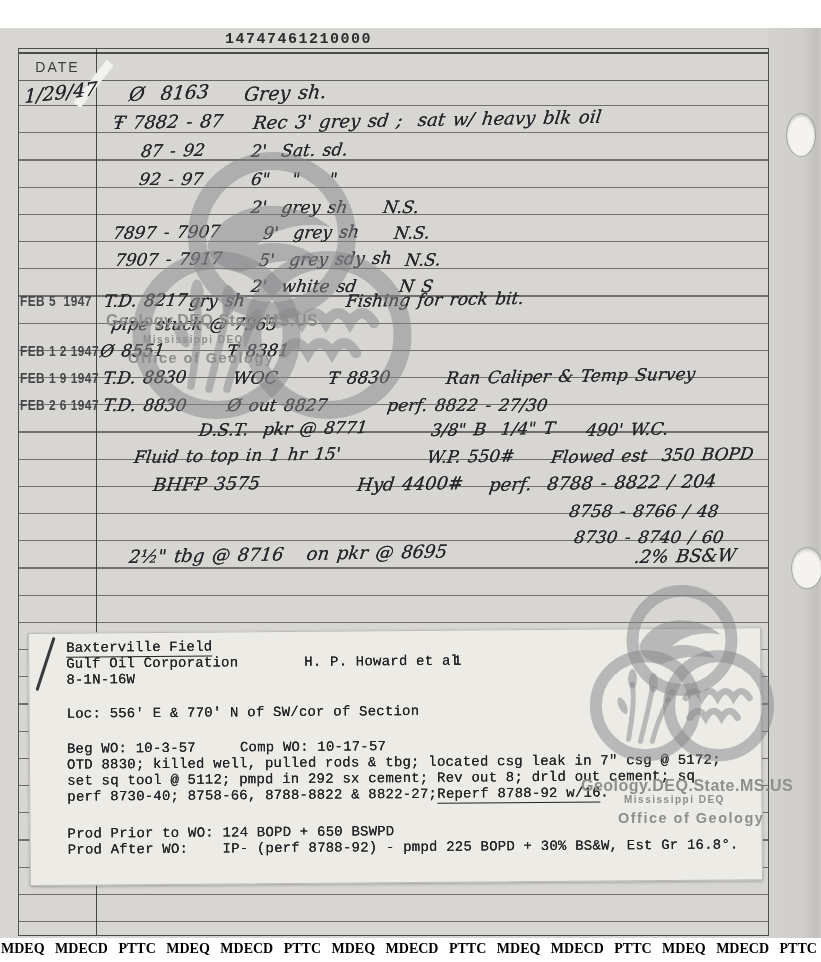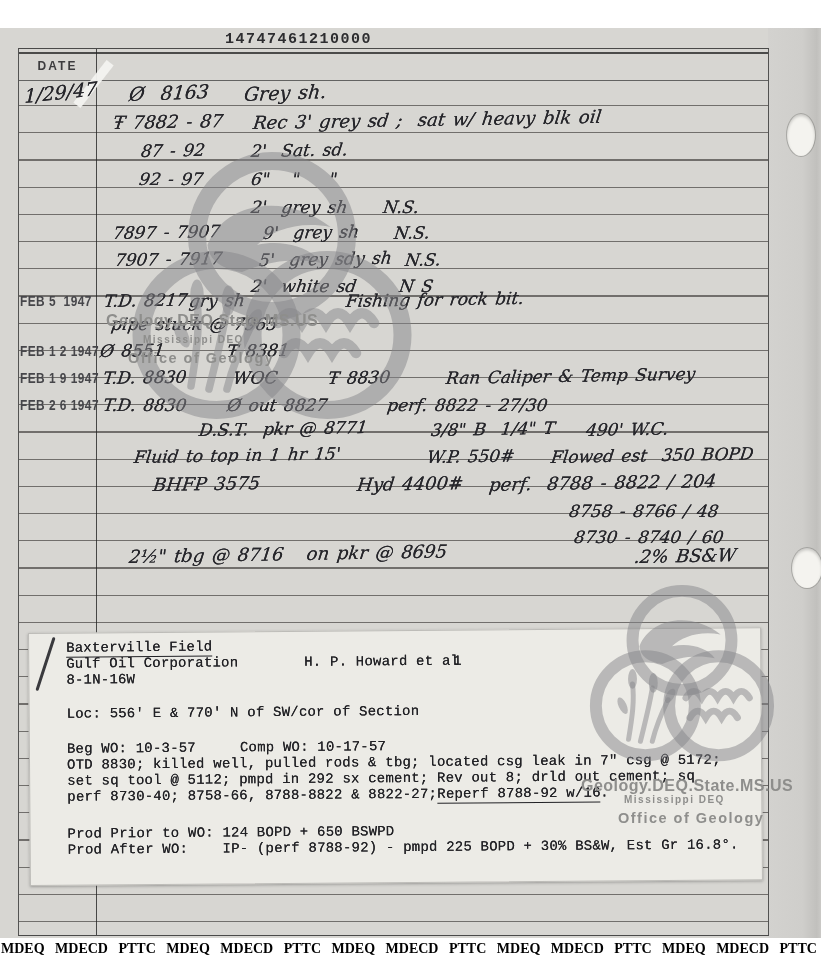--- a/index.html
+++ b/index.html
@@ -24,21 +24,21 @@
 
   .card-number{position:absolute;left:225px;top:31px;z-index:2;font-family:"Liberation Mono",monospace;
                font-size:15px;font-weight:700;letter-spacing:1.5px;color:#2d2d30;}
 
   
   .card{position:absolute;left:18px;top:48px;width:749px;height:886px;z-index:1;
         border-left:1.5px solid rgba(40,40,40,.75);border-right:1.5px solid rgba(40,40,40,.75);
         border-top:1.5px solid rgba(40,40,40,.8);border-bottom:1.5px solid rgba(40,40,40,.8);}
   .hdr-doubleline{position:absolute;left:0;top:3px;width:100%;height:1.5px;background:rgba(40,40,40,.8);}
   .hdr-underline{position:absolute;left:0;top:31px;width:100%;height:1px;background:rgba(50,50,50,.7);}
-  .col-hdr{position:absolute;top:10px;font-size:12px;letter-spacing:2px;color:#3c3c3e;font-weight:700;}
+  .col-hdr{position:absolute;top:10px;font-size:14px;letter-spacing:2px;color:#3c3c3e;font-weight:400;}
   .col-hdr.date{left:0;width:77px;text-align:center;}
   .col-hdr.data{left:77px;right:0;text-align:center;}
   .rules{position:absolute;left:0;top:56px;width:100%;height:874px;
          background:repeating-linear-gradient(to bottom,
             rgba(45,42,40,.6) 0px,rgba(45,42,40,.6) 1.1px,transparent 1.1px,transparent 27.2px);}
   .vdivider{position:absolute;left:76.5px;top:0;width:1.5px;height:100%;background:rgba(35,35,35,.8);}
   .crease{position:absolute;left:70px;top:8px;width:9px;height:54px;background:rgba(243,243,240,.95);
           transform:rotate(38deg);filter:blur(.6px);}
 
   

